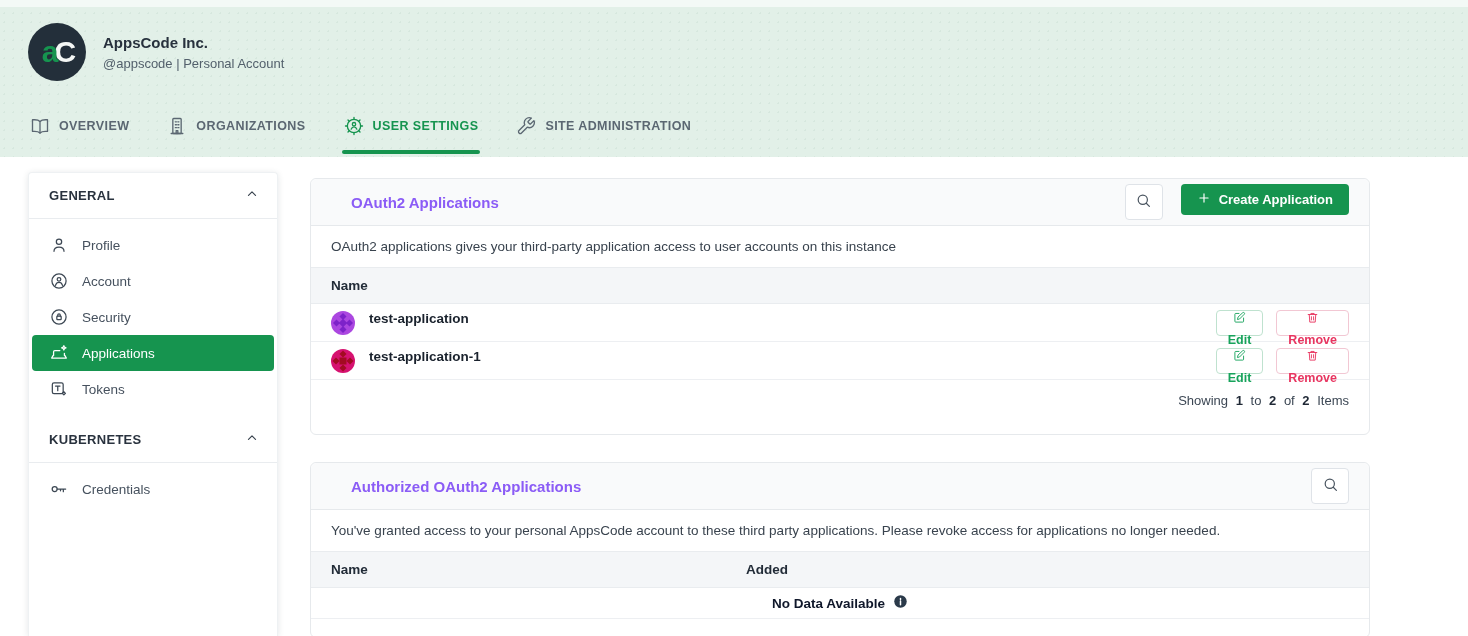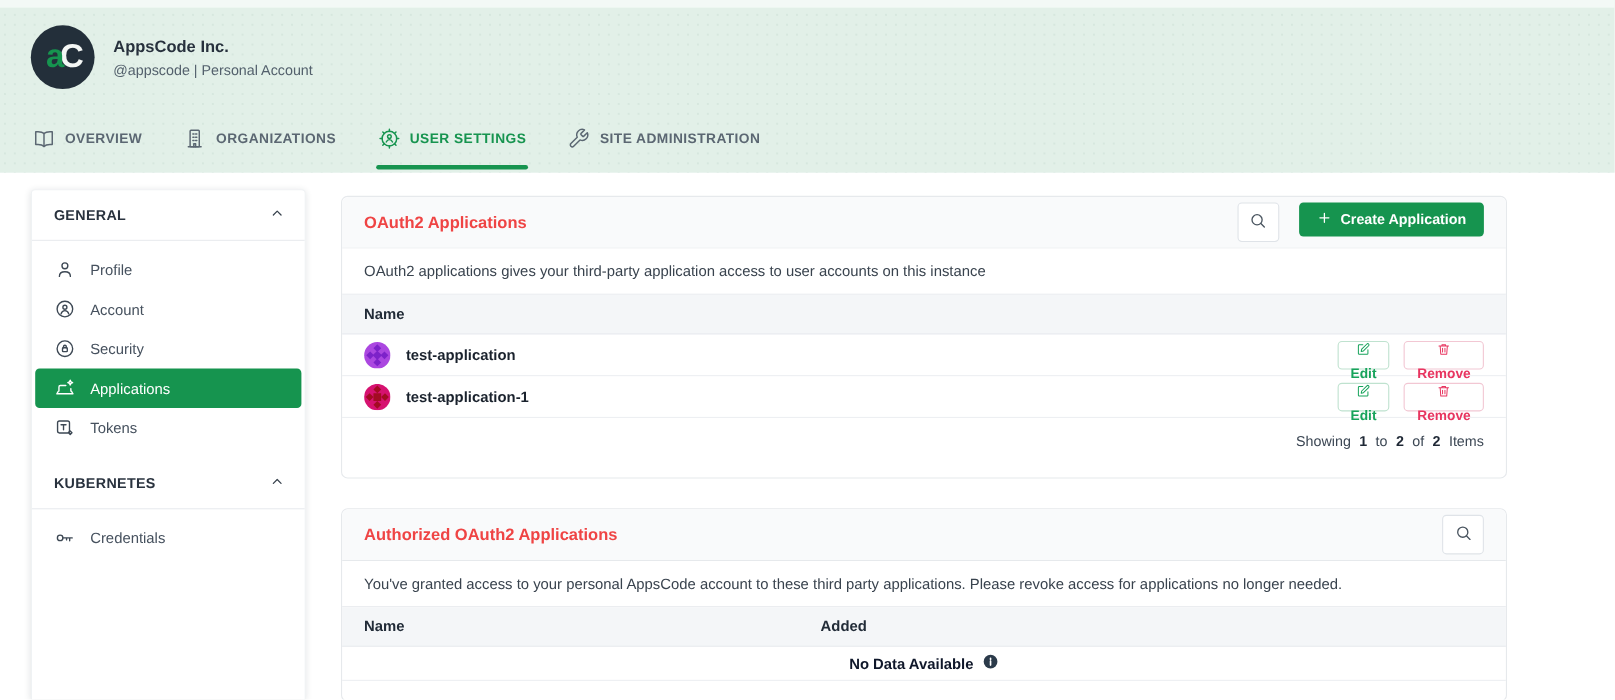--- a/index.html
+++ b/index.html
@@ -54,40 +54,40 @@
     border-radius:4px; margin:0 3px; padding-left:17px; }
   .side-item.active .sicon { color:#fff; }
 
   
   .main { width:1060px; margin:21px 0 0 32px; }
   .panel { background:#fff; border:1px solid #e6e9ec; border-radius:6px; }
   .panel + .panel { margin-top:27px; }
   .panel-header { display:flex; align-items:center; justify-content:space-between;
     min-height:44px; padding:5px 20px; background:#f9fafb;
     border-bottom:1px solid #e6e9ec; border-radius:6px 6px 0 0; }
-  .panel-title { font-size:15px; font-weight:700; color:#ef4444; }
+  .panel-title { font-size:15px; font-weight:700; color:#8b5cf6;margin-left:20px; }
   .header-actions { display:flex; gap:18px; }
   .search-btn { width:38px; height:36px; background:#fff; border:1px solid #dfe3e8;
     border-radius:4px; display:flex; align-items:center; justify-content:center;
     color:#49545f; cursor:pointer; }
   .search-btn svg { width:17px; height:17px; stroke:currentColor; fill:none;
     stroke-width:1.7; stroke-linecap:round; }
   .create-btn { display:flex; align-items:center; gap:8px; height:31px; padding:0 16px;
     background:var(--brand-green,#16944f); color:#fff; border:none; border-radius:4px;
     font-size:13px; font-weight:700; font-family:inherit; cursor:pointer; }
   .create-btn svg { width:14px; height:14px; stroke:#fff; stroke-width:2;
     stroke-linecap:round; fill:none; }
   .panel-desc { padding:13px 20px; font-size:13.5px; color:#39434e;
     border-bottom:1px solid #e9ecef; }
   .thead { display:flex; background:#f4f6f8; padding:10px 20px;
     border-bottom:1px solid #e9ecef; font-size:13.5px; font-weight:700; color:#222c38; }
   .thead.two-col { display:grid; grid-template-columns:415px 1fr; }
   .row { display:flex; align-items:center; height:38px; padding:0 20px;
     border-bottom:1px solid #edeff2; }
-  .row-name { display:flex; align-items:center; gap:14px; font-size:13.5px;
+  .row-name { display:flex; align-items:flex-start; gap:14px; font-size:13.5px;
     font-weight:700; color:#1a222d; }
   .avatar { width:24px; height:24px; flex:none; }
   .avatar svg { width:24px; height:24px; display:block; }
   .av-bg { fill:var(--av-bg,#999); } .av-fg { fill:var(--av-fg,#555); }
   .row-actions { margin-left:auto; display:flex; gap:13px; }
   .row-btn { display:flex; align-items:center; gap:6px; height:26px; padding:0 11px;
     background:#fff; border-radius:4px; font-size:12.5px; font-weight:700;
     font-family:inherit; cursor:pointer;flex-direction:column; }
   .row-btn svg { width:13px; height:13px; stroke:currentColor; fill:none;
     stroke-width:1.7; stroke-linecap:round; stroke-linejoin:round; }

